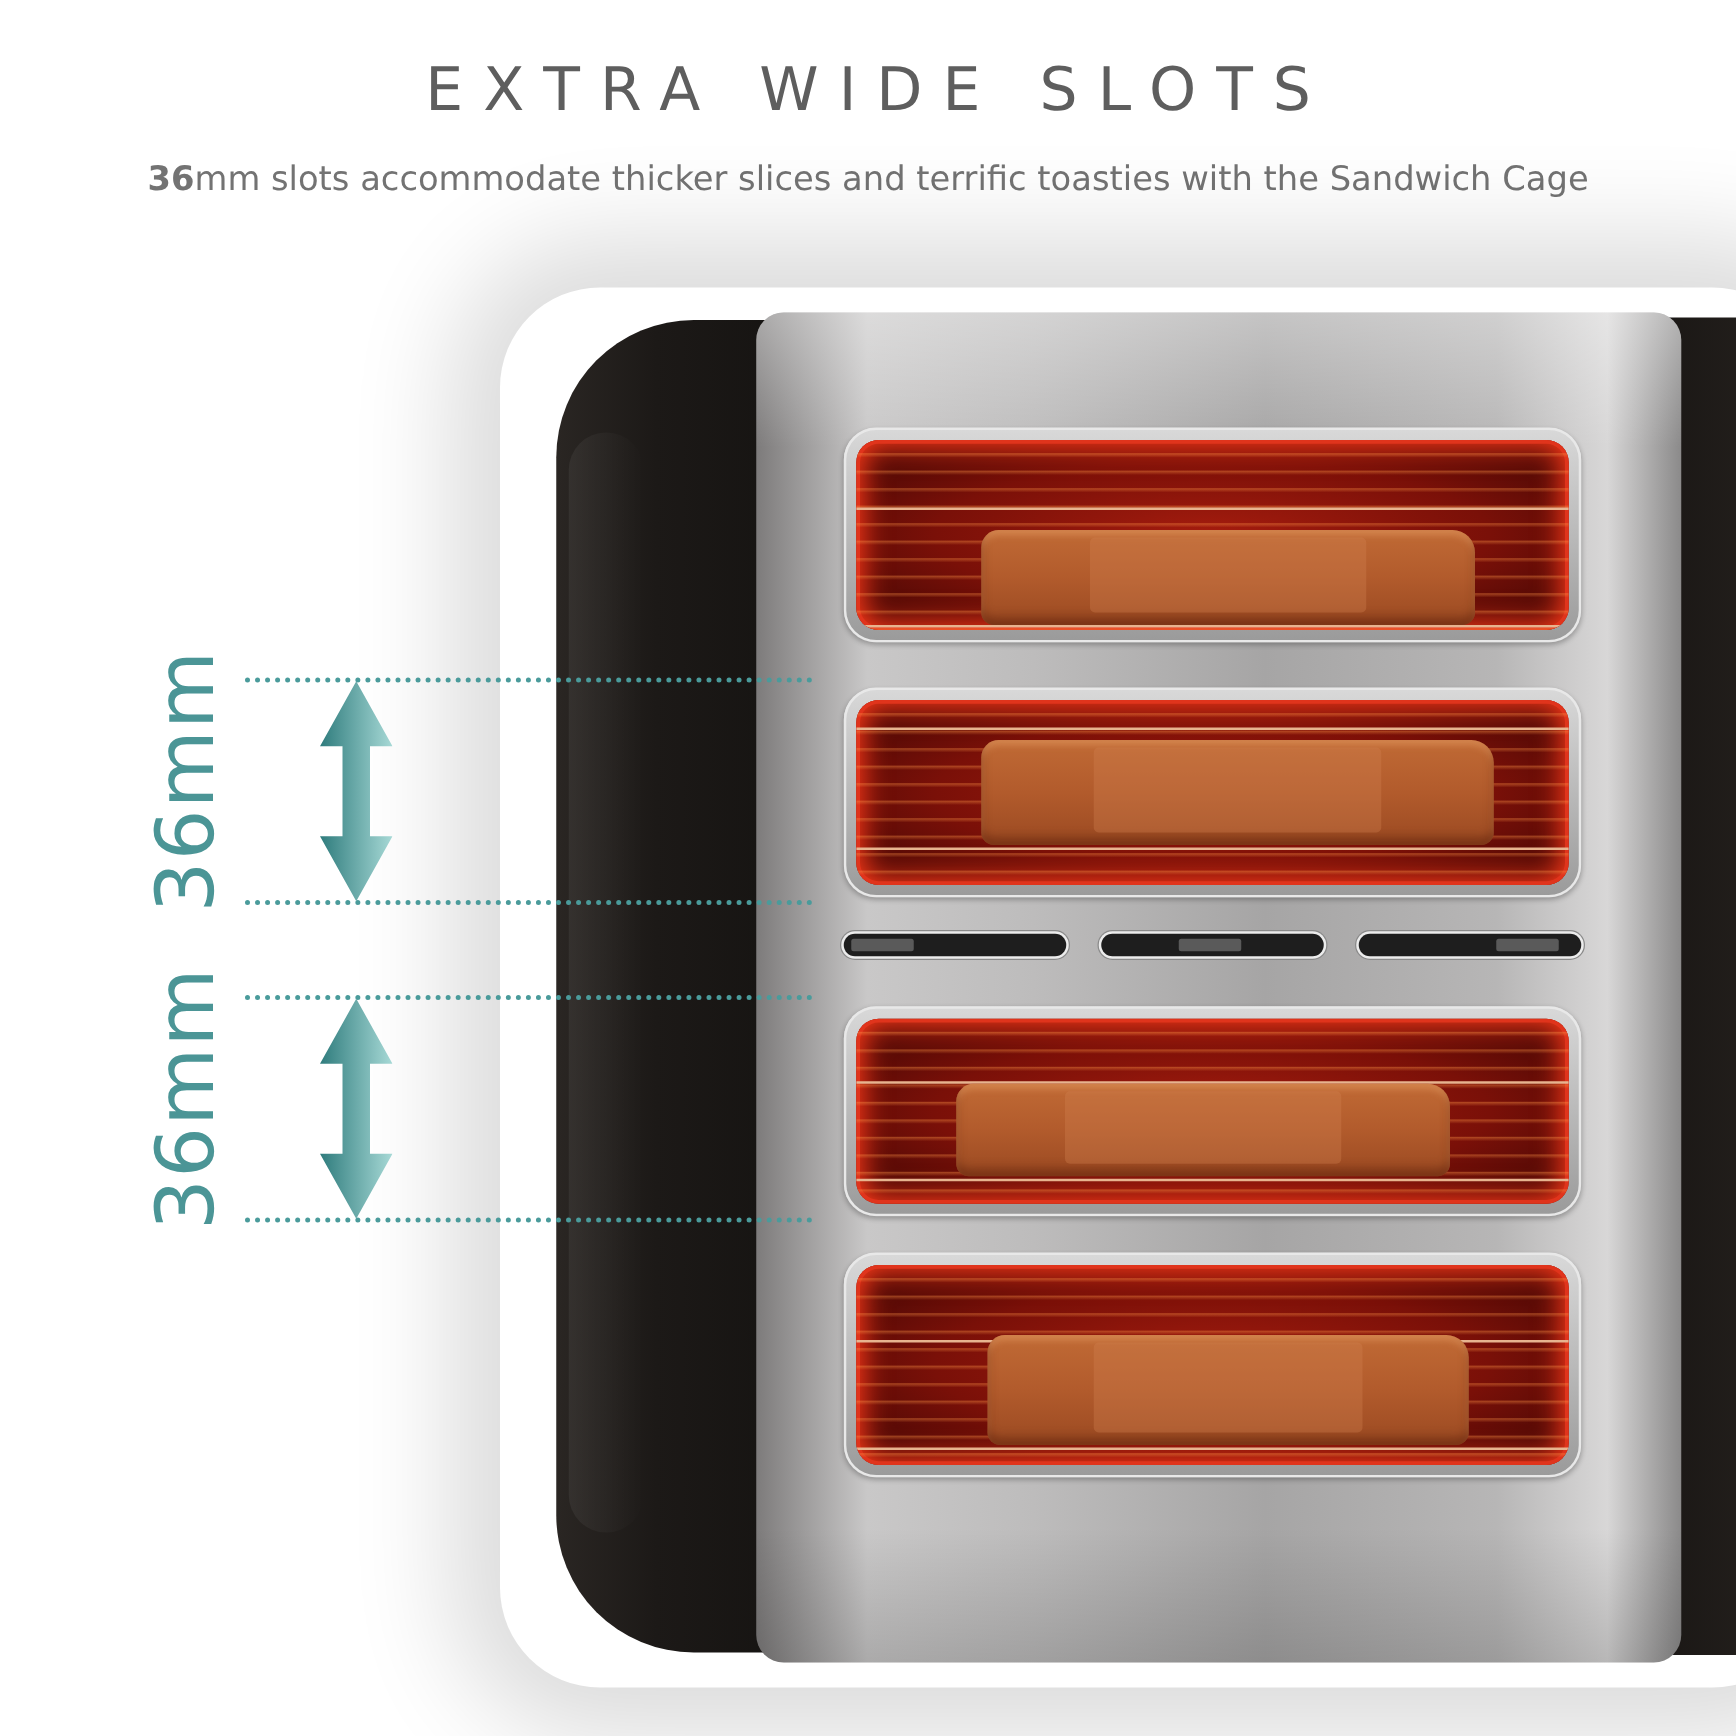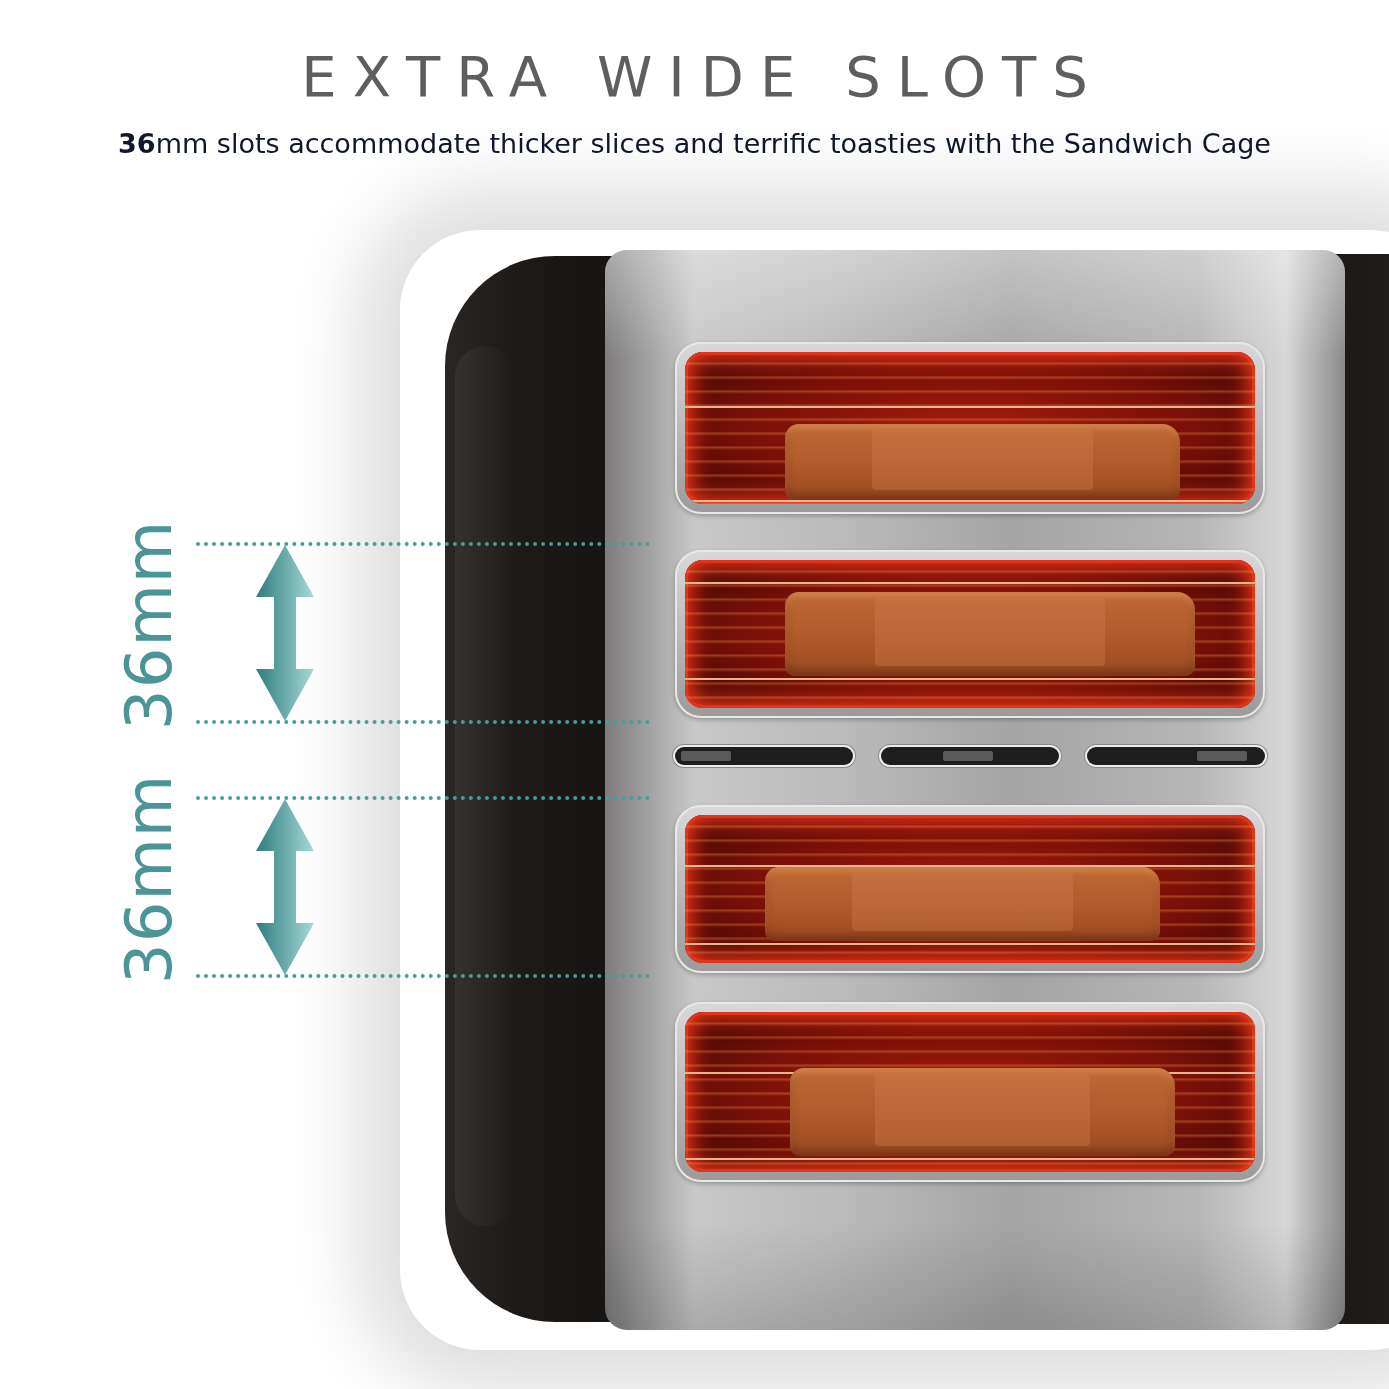--- a/index.html
+++ b/index.html
@@ -1,18 +1,18 @@
 <!DOCTYPE html>
 <html><head>
 <meta charset="utf-8">
 <style>
   html, body { margin:0; padding:0; }
   body { width:1389px; height:1389px; background:#ffffff; position:relative; overflow:hidden; font-family:"DejaVu Sans", sans-serif; }
-  .title { position:absolute; top:44px; left:0; width:1389px; text-align:center; font-size:56px; letter-spacing:16px; color:#5e5e5e; font-weight:400; padding-left:16px; box-sizing:border-box; }
-  .subtitle { position:absolute; top:128px; left:0; width:1389px; text-align:center; font-size:27px; color:#0f172a; }
+  .title { position:absolute; top:44px; left:0; width:1389px; text-align:center; font-size:48px; letter-spacing:16px; color:#5e5e5e; font-weight:400; padding-left:16px; box-sizing:border-box; }
+  .subtitle { position:absolute; top:128px; left:0; width:1389px; text-align:center; font-size:27px; color:#737373; }
   .subtitle .num { font-weight:700; }
 
   
   .shadow { position:absolute; left:400px; top:230px; width:1050px; height:1120px; border-radius:80px; box-shadow:0 0 80px 40px rgba(0,0,0,0.14); }
 
   
   .toaster { position:absolute; left:445px; top:250px; width:990px; height:1080px; }
   .end-left { position:absolute; left:0; top:6px; width:200px; height:1066px; background:linear-gradient(90deg,#2a2623 0%,#1c1917 40%,#151311 100%); border-radius:110px 0 0 110px; }
   .end-left::after { content:""; position:absolute; left:10px; top:90px; width:60px; height:880px; border-radius:40px; background:linear-gradient(90deg,rgba(255,255,255,0.06),rgba(255,255,255,0)); }
   .end-right { position:absolute; left:880px; top:4px; width:140px; height:1070px; background:linear-gradient(90deg,#1a1715 0%,#231f1c 60%,#2b2622 100%); border-radius:0 40px 40px 0; }

